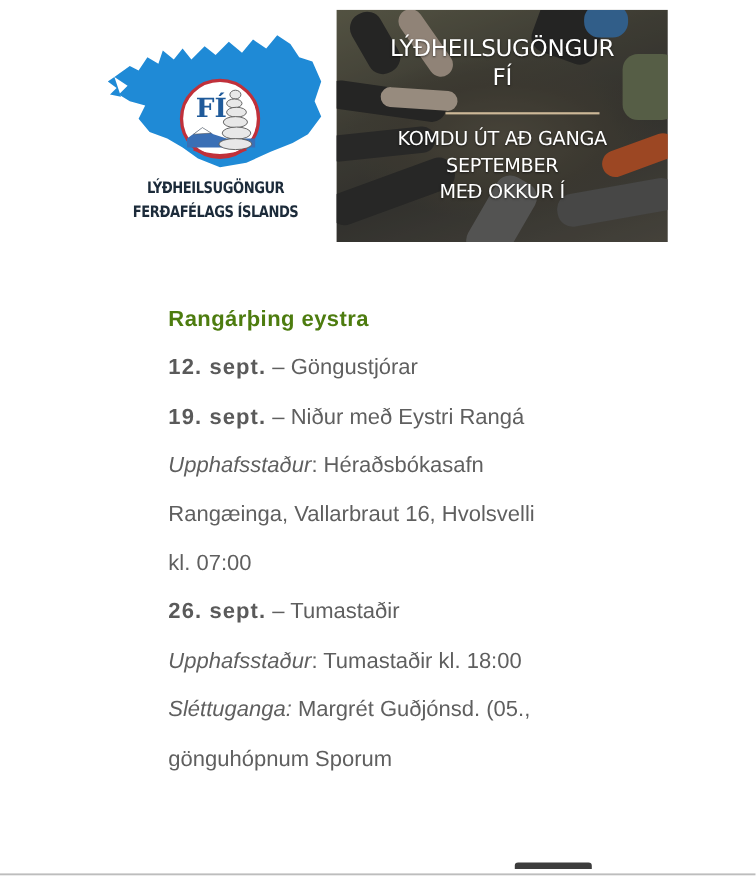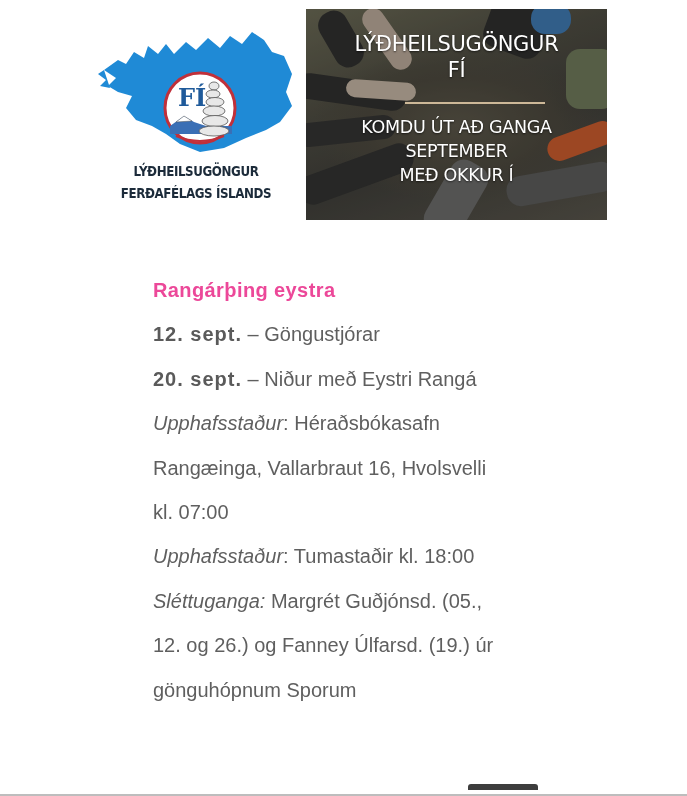--- a/index.html
+++ b/index.html
@@ -36,21 +36,21 @@
     .banner-sub { top: 106px; font-size: 17.5px; line-height: 24px; letter-spacing: -0.3px; }
     .banner-rule { position: absolute; left: 99px; top: 93px; width: 140px; height: 2px; background: #cdb898; }
 
     .content {
       position: absolute; left: 153px; top: 268px; width: 420px;
       color: #5f5f5f; font-size: 20px; line-height: 44.4px;
       font-family: "Liberation Sans", sans-serif;
     }
     .content p { margin: 0; white-space: nowrap; }
     .content .date { font-weight: bold; letter-spacing: 1px; color: #5a5a5a; }
-    .content .heading { font-weight: bold; letter-spacing: 0.4px; color: #ec4899; }
+    .content .heading { font-weight: bold; letter-spacing: 0.4px; color: #4d7c0f; }
     .content em { font-style: italic; }
 
     .home-indicator {
       position: absolute; left: 468px; top: 784px; width: 70px; height: 6px;
       background: #3d3d3d; border-radius: 3px 3px 0 0;
     }
     .bottom-rule { position: absolute; left: 0; top: 794px; width: 687px; height: 2px; background: #bdbdbd; }
   </style>
 </head>
 <body>
@@ -99,24 +99,24 @@
   <div class="banner-sub">
     <div>KOMDU ÚT AÐ GANGA</div>
     <div>SEPTEMBER</div>
     <div>MEÐ OKKUR Í</div>
   </div>
 </div>
 
 <div class="content">
   <p class="heading">Rangárþing eystra</p>
   <p><span class="date">12. sept.</span><span> – Göngustjórar</span></p>
-  <p><span class="date">20. sept.</span><span> – Niður með Eystri Rangá</span></p>
+  <p><span class="date">19. sept.</span><span> – Niður með Eystri Rangá</span></p>
   <p><em>Upphafsstaður</em><span>: Héraðsbókasafn</span></p>
   <p>Rangæinga, Vallarbraut 16, Hvolsvelli</p>
   <p>kl. 07:00</p>
+  <p><span class="date">26. sept.</span><span> – Tumastaðir</span></p>
   <p><em>Upphafsstaður</em><span>: Tumastaðir kl. 18:00</span></p>
   <p><em>Sléttuganga:</em><span> Margrét Guðjónsd. (05.,</span></p>
-  <p>12. og 26.) og Fanney Úlfarsd. (19.) úr</p>
   <p>gönguhópnum Sporum</p>
 </div>
 
 <div class="home-indicator"></div>
 <div class="bottom-rule"></div>
 
 </body></html>

